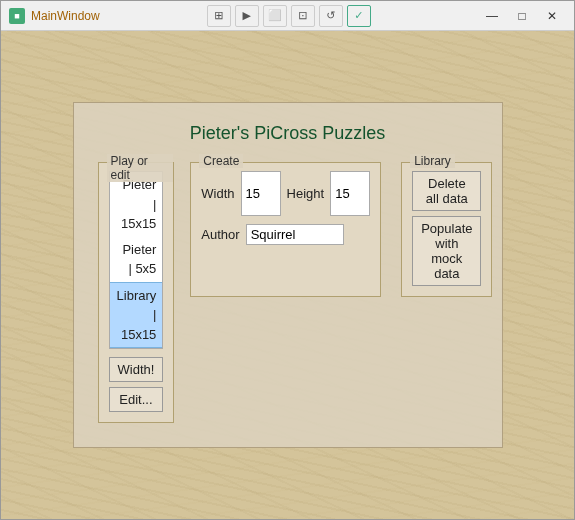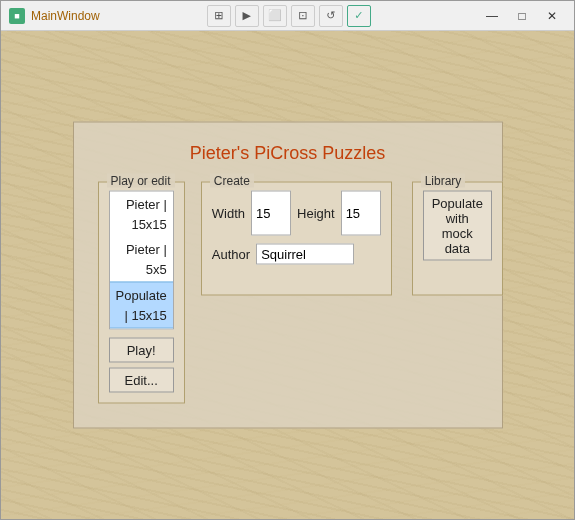--- a/index.html
+++ b/index.html
@@ -144,21 +144,21 @@
       background: rgba(220, 210, 190, 0.85);
       border: 1px solid #b0a080;
       padding: 20px 24px 24px;
       width: 430px;
     }
 
     .app-title {
       text-align: center;
       font-size: 18px;
       font-weight: normal;
-      color: #c2410c;
+      color: #14532d;
       margin-bottom: 18px;
     }
 
     .panels-row {
       display: flex;
       gap: 16px;
       align-items: flex-start;
     }
 
     
@@ -310,23 +310,23 @@
     <div class="main-panel">
       <h1 class="app-title">Pieter's PiCross Puzzles</h1>
 
       <div class="panels-row">
 
         <div class="section play-edit-section">
           <span class="section-legend">Play or edit</span>
           <div class="puzzle-list">
             <div class="puzzle-list-item">Pieter | 15x15</div>
             <div class="puzzle-list-item">Pieter | 5x5</div>
-            <div class="puzzle-list-item selected">Populate | 15x15</div>
+            <div class="puzzle-list-item selected">Library | 15x15</div>
           </div>
-          <button class="action-btn">Play!</button>
+          <button class="action-btn">Width!</button>
           <button class="action-btn">Edit...</button>
         </div>
 
         <div class="right-column">
 
           <div class="section create-section">
             <span class="section-legend">Create</span>
             <div class="form-row">
               <span class="form-label">Width</span>
               <input class="form-input" type="text" value="15" style="">
@@ -334,20 +334,21 @@
               <input class="form-input" type="text" value="15" style="">
             </div>
             <div class="author-row">
               <span class="form-label">Author</span>
               <input class="author-input" type="text" value="Squirrel" style="">
             </div>
           </div>
 
           <div class="section library-section">
             <span class="section-legend">Library</span>
+            <button class="action-btn">Delete all data</button>
             <button class="action-btn">Populate with mock data</button>
           </div>
 
         </div>
       </div>
     </div>
   </div>
 </div>
 
 </body></html>

